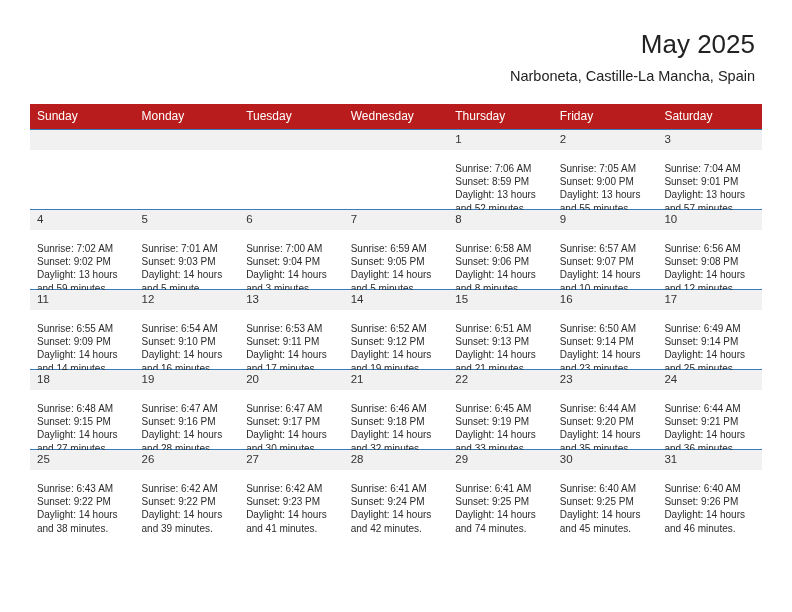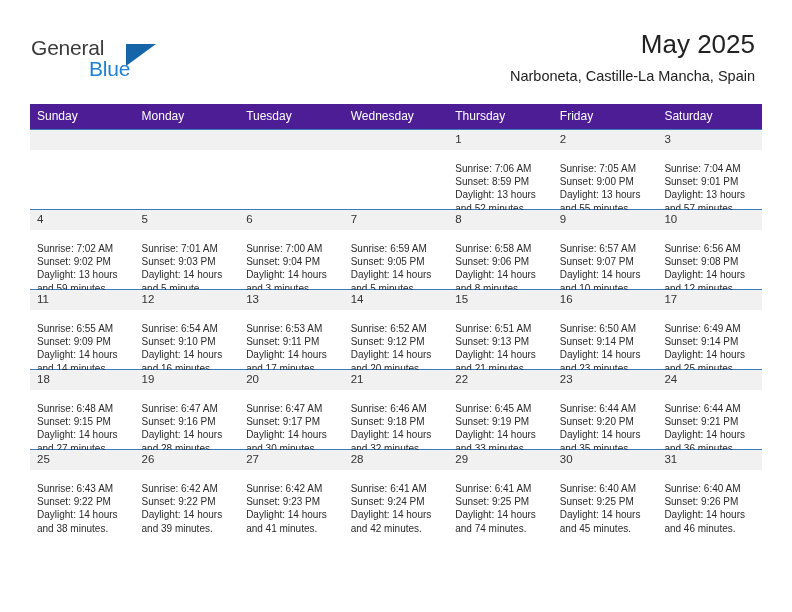--- a/index.html
+++ b/index.html
@@ -83,21 +83,21 @@
   
   .calendar {
     position: absolute;
     left: 30px;
     top: 104px;
     width: 732px;
     border-collapse: collapse;
     table-layout: fixed;
   }
   .calendar th {
-    background: #4c1d95;
+    background: #b91c1c;
     color: #ffffff;
     font-size: 12px;
     font-weight: normal;
     text-align: left;
     padding: 5px 0 6px 7px;
     height: 13px;
     border: none;
   }
   .calendar td {
     vertical-align: top;
@@ -132,25 +132,20 @@
   .cell-body div {
     white-space: nowrap;
   }
 </style>
 </head>
 <body>
 
 <div class="page">
 
   <div class="header">
-    <div class="logo">
-      <span class="logo-general">General</span>
-      <span class="logo-triangle"></span>
-      <span class="logo-blue">Blue</span>
-    </div>
 
     <div class="title-block">
       <div class="cal-title">May 2025</div>
       <div class="cal-subtitle">Narboneta, Castille-La Mancha, Spain</div>
     </div>
   </div>
 
   <table class="calendar">
     <thead>
       <tr>
@@ -332,21 +327,21 @@
               </div>
             </div>
           </td>
           <td>
             <div class="cell">
               <div class="cell-daynum">14</div>
               <div class="cell-body">
                 <div>Sunrise: 6:52 AM</div>
                 <div>Sunset: 9:12 PM</div>
                 <div>Daylight: 14 hours</div>
-                <div>and 20 minutes.</div>
+                <div>and 19 minutes.</div>
               </div>
             </div>
           </td>
           <td>
             <div class="cell">
               <div class="cell-daynum">15</div>
               <div class="cell-body">
                 <div>Sunrise: 6:51 AM</div>
                 <div>Sunset: 9:13 PM</div>
                 <div>Daylight: 14 hours</div>

